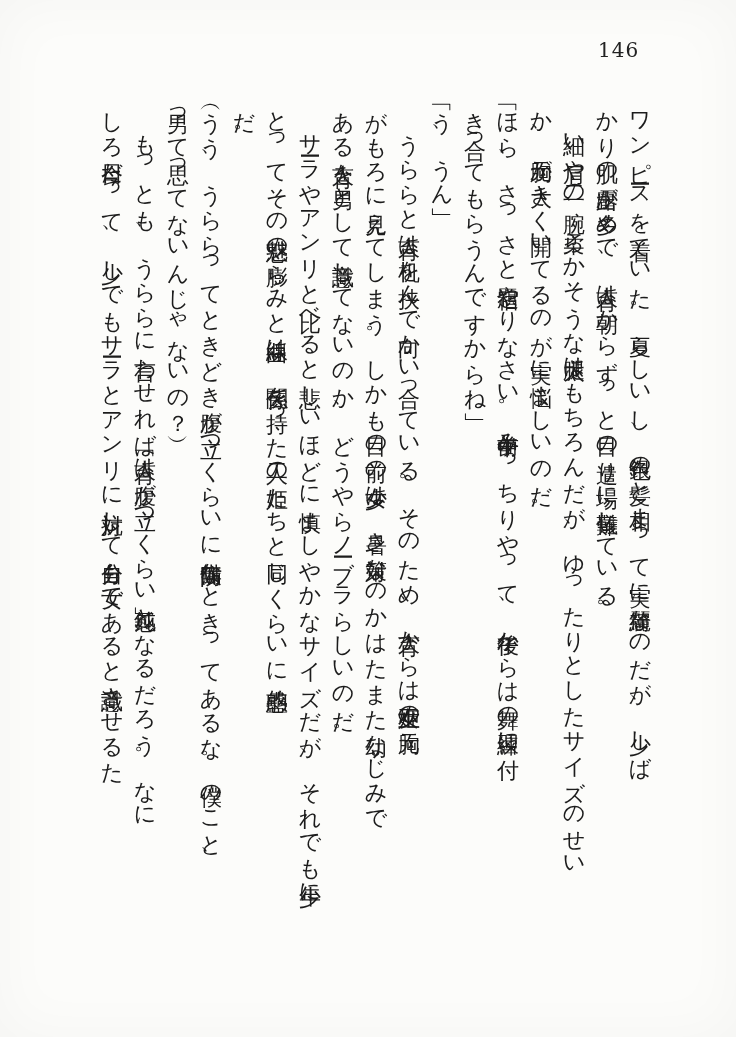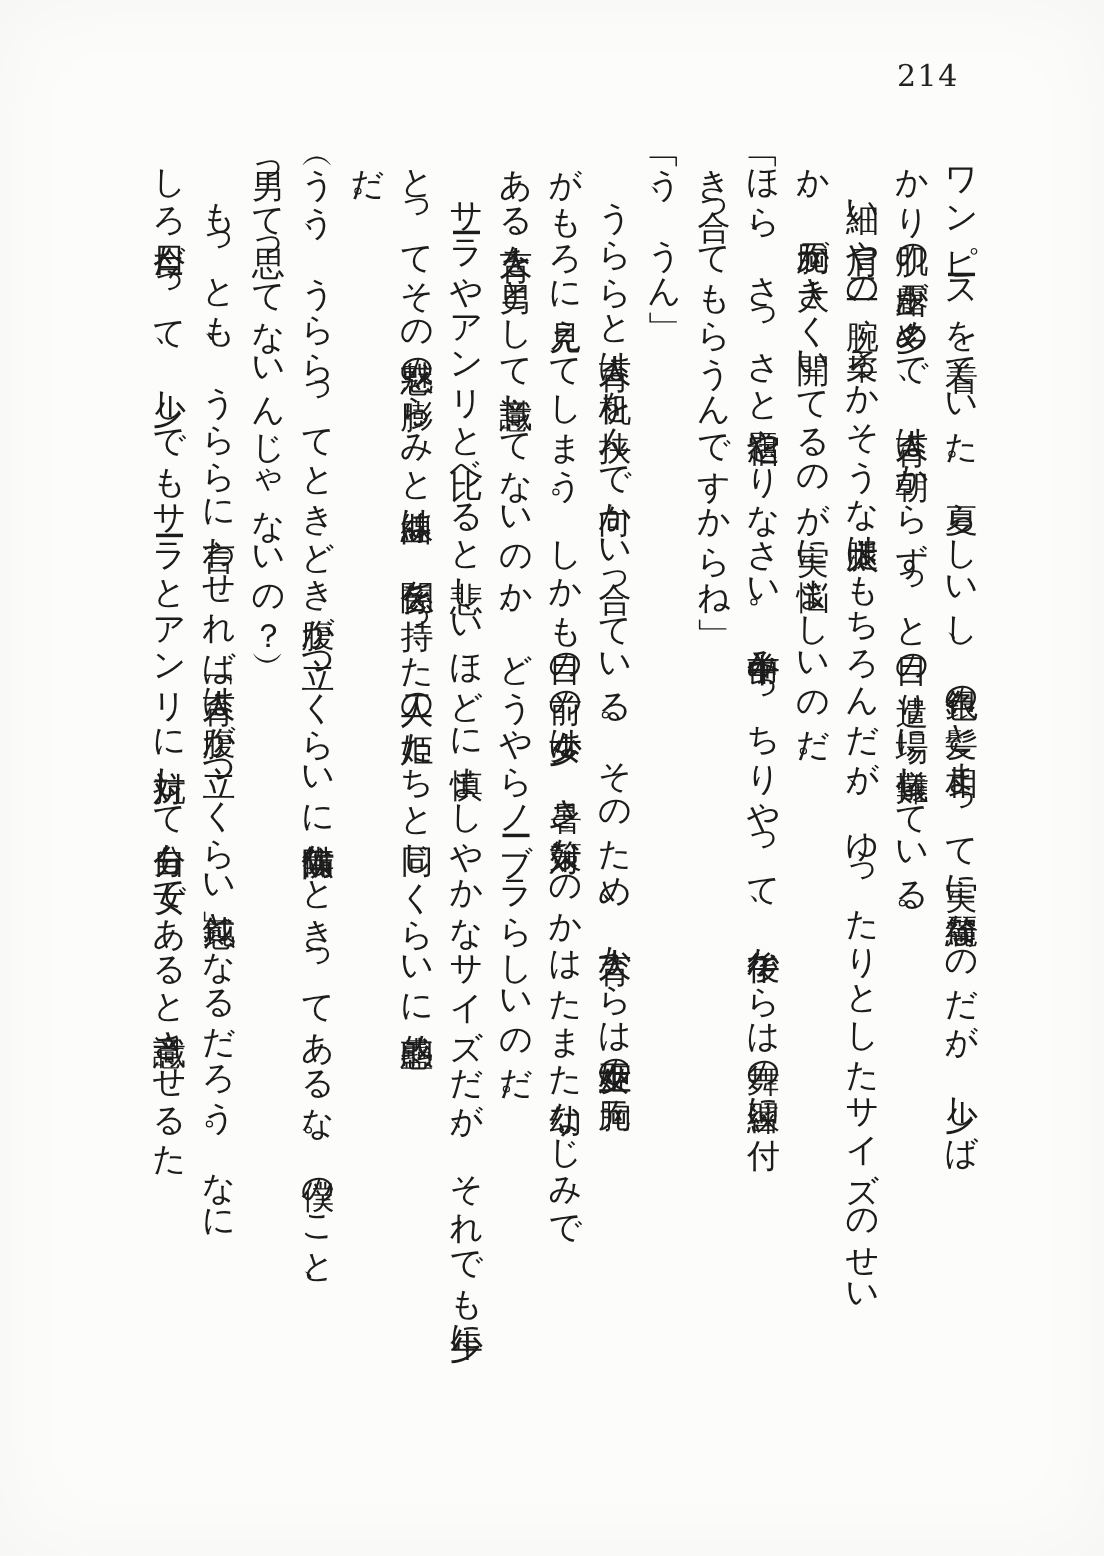--- a/index.html
+++ b/index.html
@@ -38,21 +38,21 @@
     white-space: nowrap;
     letter-spacing: 0;
     text-align: start;
   }
 </style>
 </head>
 <body>
 
 <div class="page">
 
-  <div class="page-number">214</div>
+  <div class="page-number">146</div>
 
   <div class="text-block">
     <div class="text-column">ワンピースを着ていた。夏らしいし、銀色の髪と相まって実に綺麗なのだが、少しば</div>
     <div class="text-column">かり肌の露出が多めで、育人は朝からずっと目の遣り場に難儀している。</div>
     <div class="text-column">　細い肩や二の腕、柔らかそうな太腿はもちろんだが、ゆったりとしたサイズのせい</div>
     <div class="text-column">か、胸元が大きく開いてるのが実に悩ましいのだ。</div>
     <div class="text-column">「ほら、さっさと宿題やりなさい。午前中みっちりやって、午後からは舞の練習に付</div>
     <div class="text-column">き合ってもらうんですからね」</div>
     <div class="text-column">「う、うん」</div>
     <div class="text-column">　うららと育人は机を挟んで向かい合っている。そのため、育人からは巫女姫の胸元</div>

